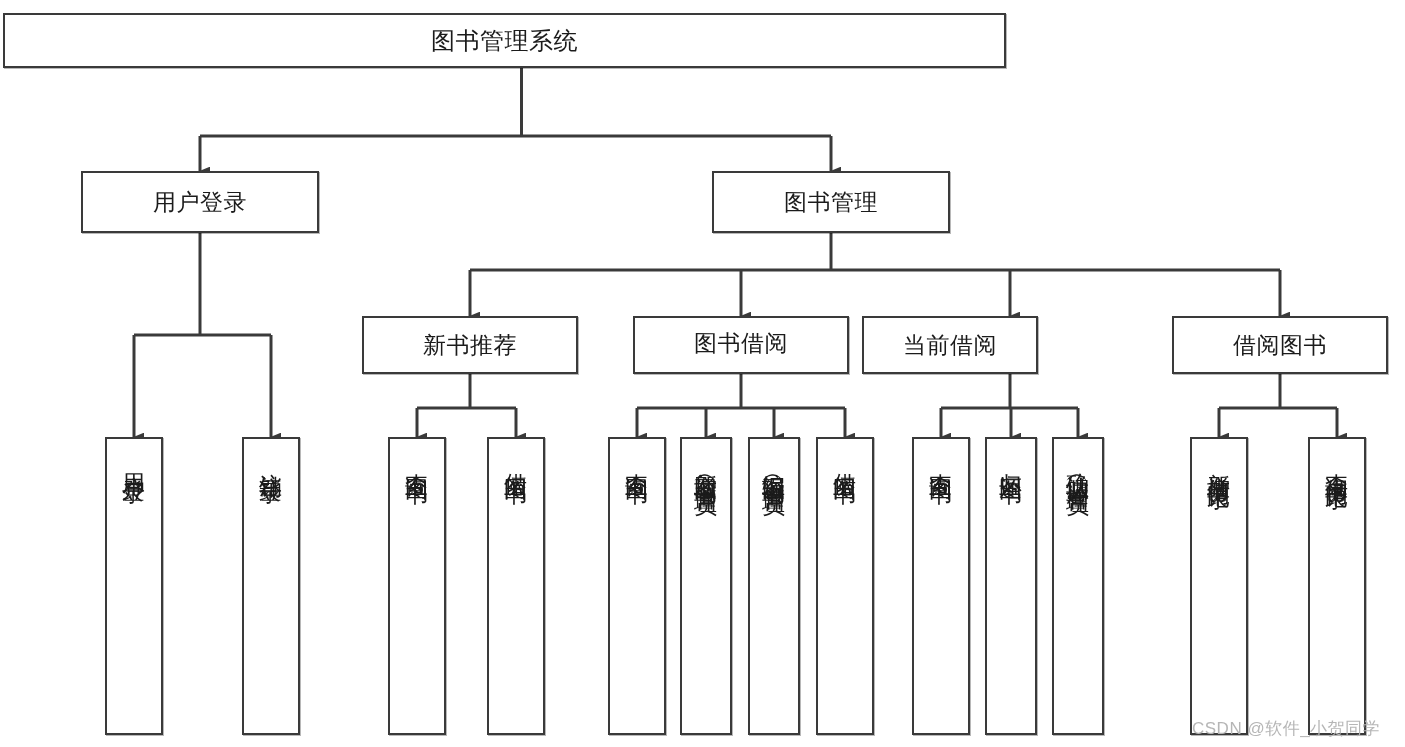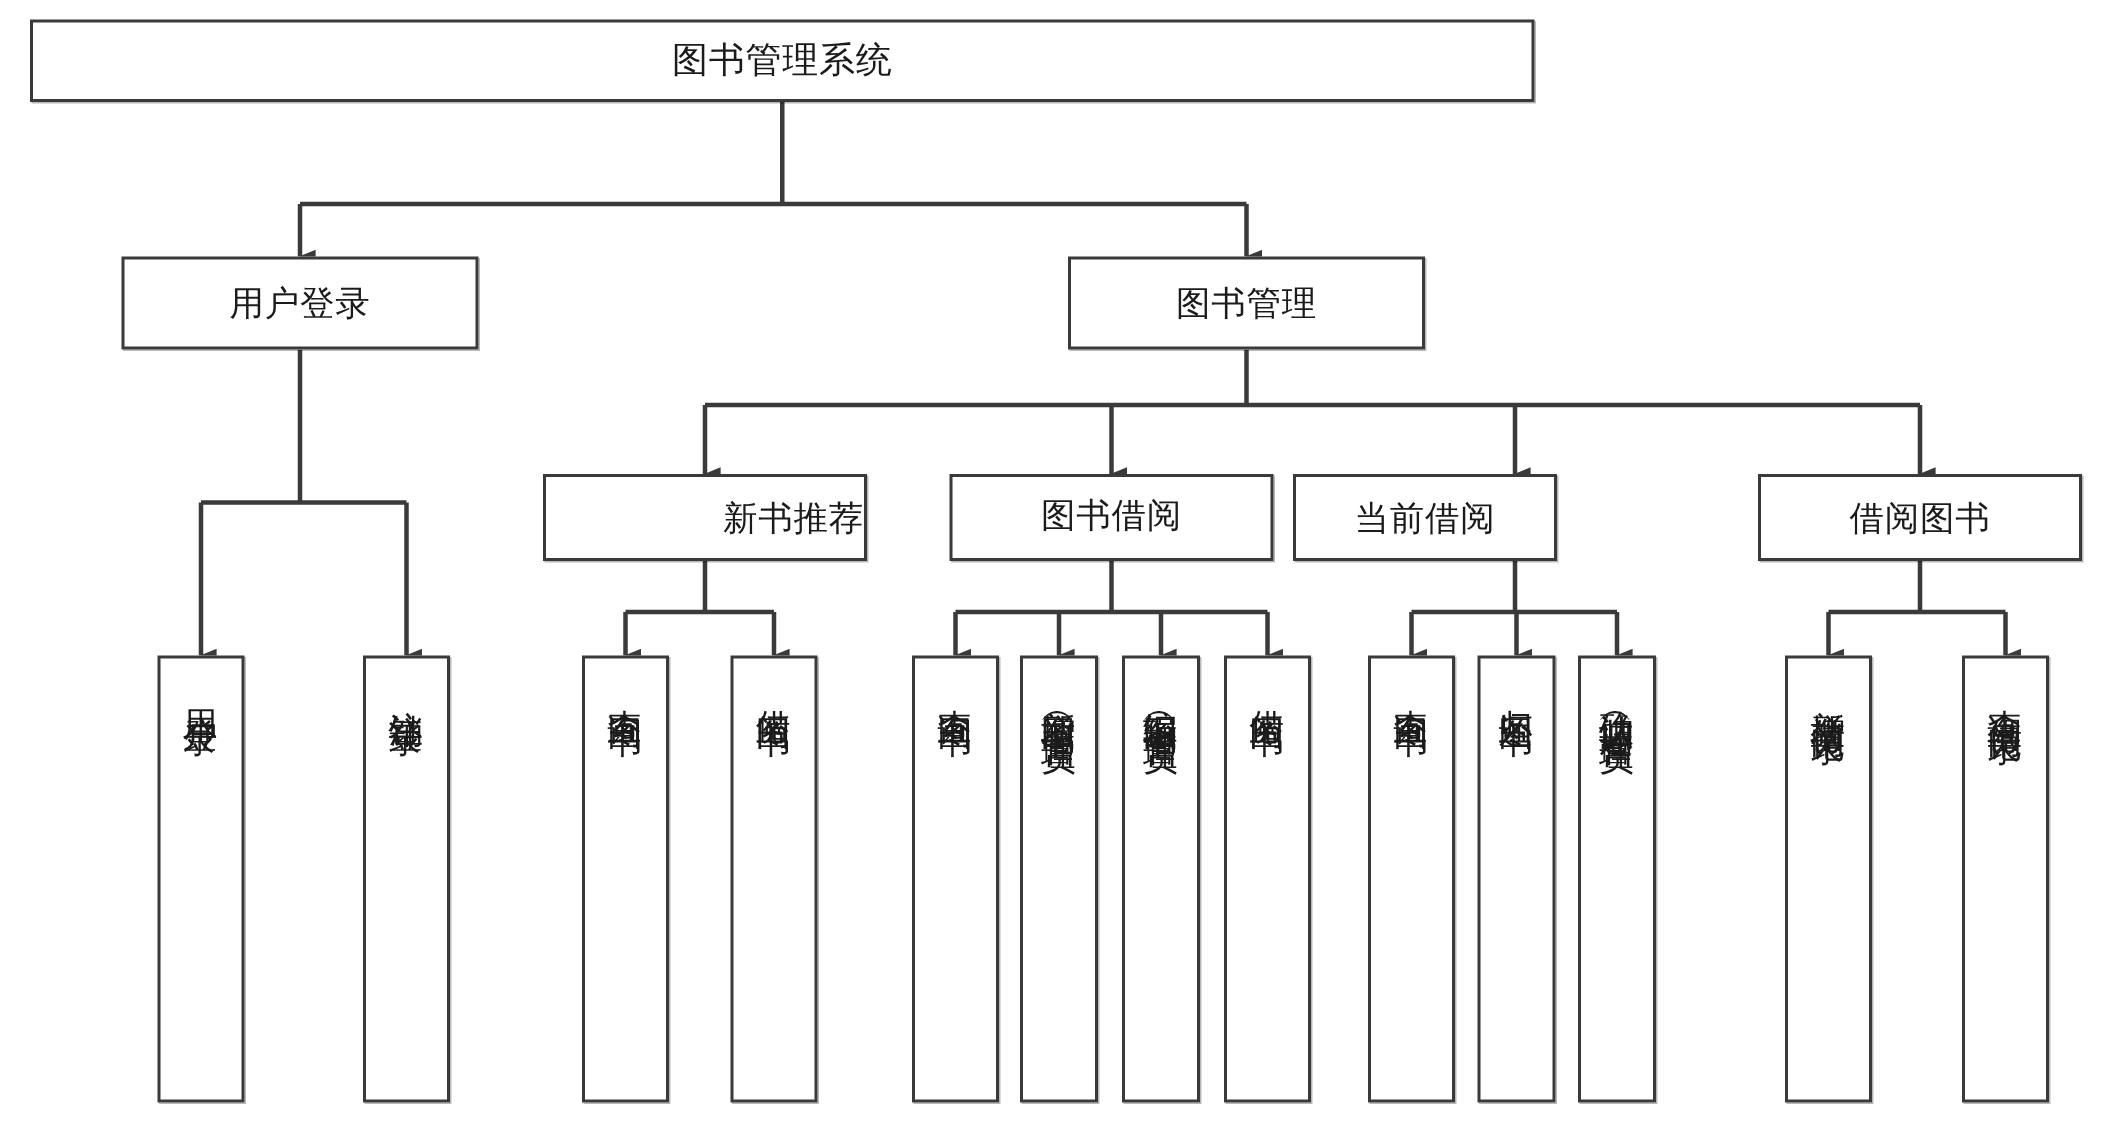--- a/index.html
+++ b/index.html
@@ -109,30 +109,30 @@
         <path d="M 1011 408 L 1011 437" marker-end="url(#arrowhead)"></path>
         <path d="M 1078 408 L 1078 437" marker-end="url(#arrowhead)"></path>
         <path d="M 1280 374 L 1280 408"></path>
         <path d="M 1219 408 L 1337 408"></path>
         <path d="M 1219 408 L 1219 437" marker-end="url(#arrowhead)"></path>
         <path d="M 1337 408 L 1337 437" marker-end="url(#arrowhead)"></path>
       </g>
   </svg>
 
   <div id="node-layer">
-      <div class="node horiz root" style="left: 20px; top: 13px; width: 1003px; height: 55px;">
+      <div class="node horiz root" style="left: 3px; top: 13px; width: 1003px; height: 55px;">
         <span class="label">图书管理系统</span>
       </div>
       <div class="node horiz" style="left: 81px; top: 171px; width: 238px; height: 62px;">
         <span class="label">用户登录</span>
       </div>
       <div class="node horiz" style="left: 712px; top: 171px; width: 238px; height: 62px; justify-content: center;">
         <span class="label">图书管理</span>
       </div>
-      <div class="node horiz" style="left: 362px; top: 316px; width: 216px; height: 58px; justify-content: flex-end;">
+      <div class="node horiz" style="left: 362px; top: 316px; width: 216px; height: 58px;">
         <span class="label">新书推荐</span>
       </div>
       <div class="node horiz" style="left: 633px; top: 316px; width: 216px; height: 58px; font-family: Liberation Mono, monospace;">
         <span class="label">图书借阅</span>
       </div>
       <div class="node horiz" style="left: 862px; top: 316px; width: 176px; height: 58px;">
         <span class="label">当前借阅</span>
       </div>
       <div class="node horiz" style="left: 1172px; top: 316px; width: 216px; height: 58px;">
         <span class="label">借阅图书</span>
@@ -171,14 +171,15 @@
         <span class="label">确认归还（管理员）</span>
       </div>
       <div class="node vert" style="left: 1190px; top: 437px; width: 58px; height: 298px;">
         <span class="label">新增借阅记录</span>
       </div>
       <div class="node vert" style="left: 1308px; top: 437px; width: 58px; height: 298px;">
         <span class="label">查询借阅记录</span>
       </div>
     </div>
 
+  <div class="watermark" style="left: 1192px; top: 717px;">CSDN @软件_小贺同学</div>
 
 </div>
 
 </body></html>

